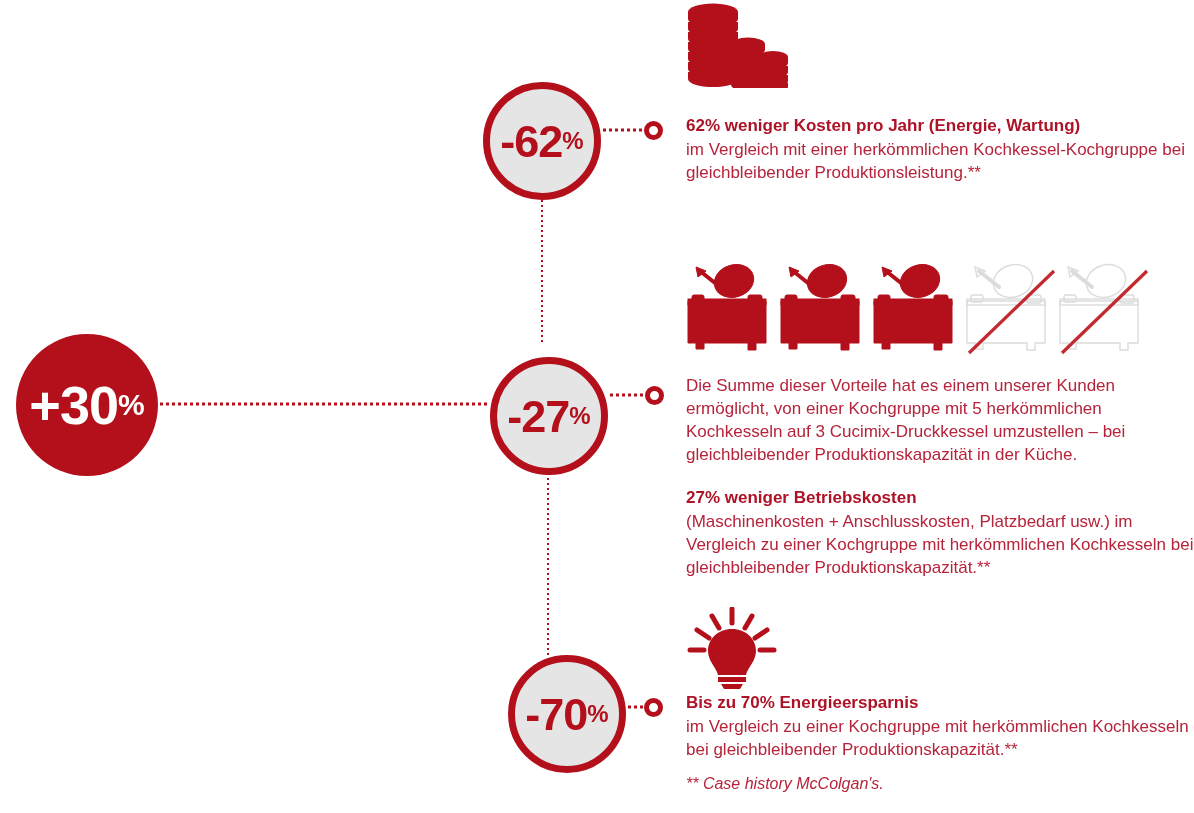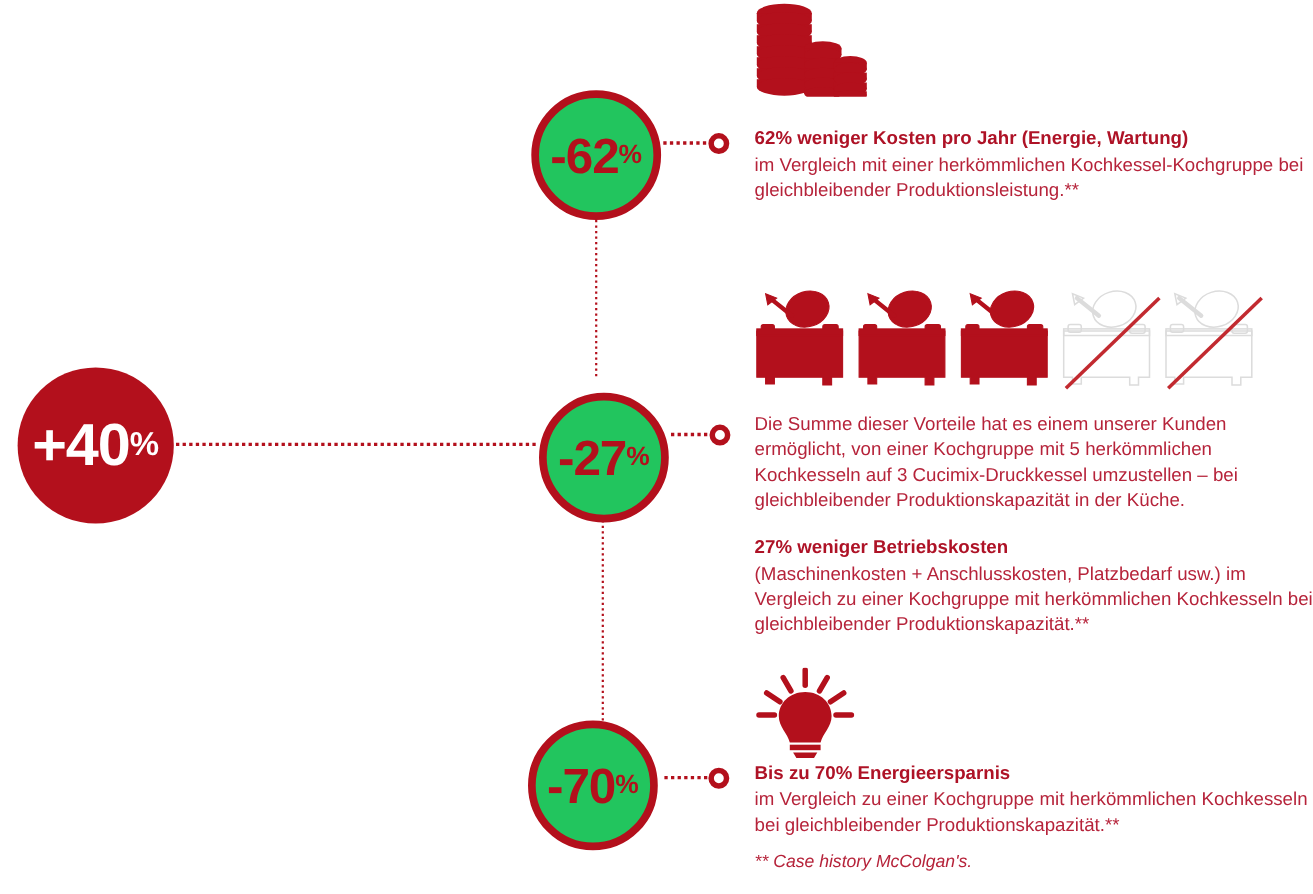--- a/index.html
+++ b/index.html
@@ -43,40 +43,40 @@
     color: #ffffff;
     font-size: 30px;
     font-weight: bold;
   }
 
   .ring-circle {
     position: absolute;
     width: 118px; height: 118px;
     border-radius: 50%;
     border: 7px solid #B3101C;
-    background: #22c55e;
+    background: #e5e5e5;
     box-sizing: border-box;
     display: flex; align-items: center; justify-content: center; text-align: right;
   }
   .ring-circle .val {
     color: #B3101C;
     font-size: 45px;
     font-weight: bold;
     letter-spacing: -1px;
     line-height: 1;
     white-space: nowrap;
   }
   .ring-circle .pct {
     color: #B3101C;
     font-size: 24px;
     font-weight: bold;
   }
   #circle-62 { left: 483px; top: 82px; }
   #circle-27 { left: 490px; top: 357px; }
-  #circle-70 { left: 480px; top: 655px; }
+  #circle-70 { left: 508px; top: 655px; }
 
   
   .dot-ring {
     position: absolute;
     width: 19px; height: 19px;
     border-radius: 50%;
     border: 5px solid #B3101C;
     background: #ffffff;
     box-sizing: border-box;
   }
@@ -131,21 +131,21 @@
 
     <line x1="542" y1="200" x2="542" y2="345" stroke="#B3101C" stroke-width="2" stroke-dasharray="2 3"></line>
     <line x1="548" y1="463" x2="548" y2="655" stroke="#B3101C" stroke-width="2" stroke-dasharray="2 3"></line>
 
     <line x1="603" y1="130" x2="645" y2="130" stroke="#B3101C" stroke-width="3" stroke-dasharray="3 3"></line>
     <line x1="610" y1="395" x2="646" y2="395" stroke="#B3101C" stroke-width="3" stroke-dasharray="3 3"></line>
     <line x1="604" y1="707" x2="645" y2="707" stroke="#B3101C" stroke-width="3" stroke-dasharray="3 3"></line>
   </svg>
 
   <div class="big-circle" id="circle-30">
-    <span class="val">+40</span>
+    <span class="val">+30</span>
       <span class="pct">%</span>
   </div>
 
   <div class="ring-circle" id="circle-62">
     <span class="val">-62</span>
       <span class="pct">%</span>
   </div>
   <div class="dot-ring" id="ring-62"></div>
 
   <div class="ring-circle" id="circle-27">

